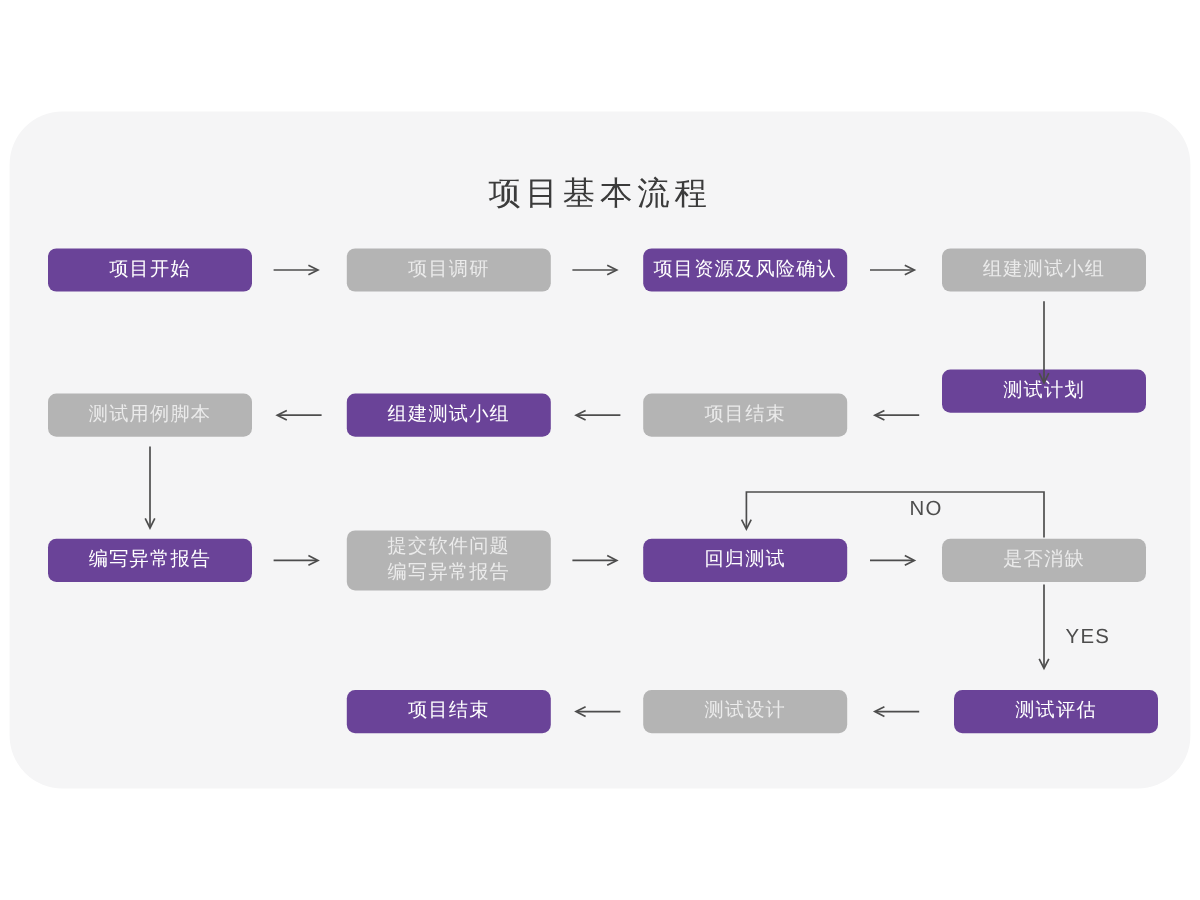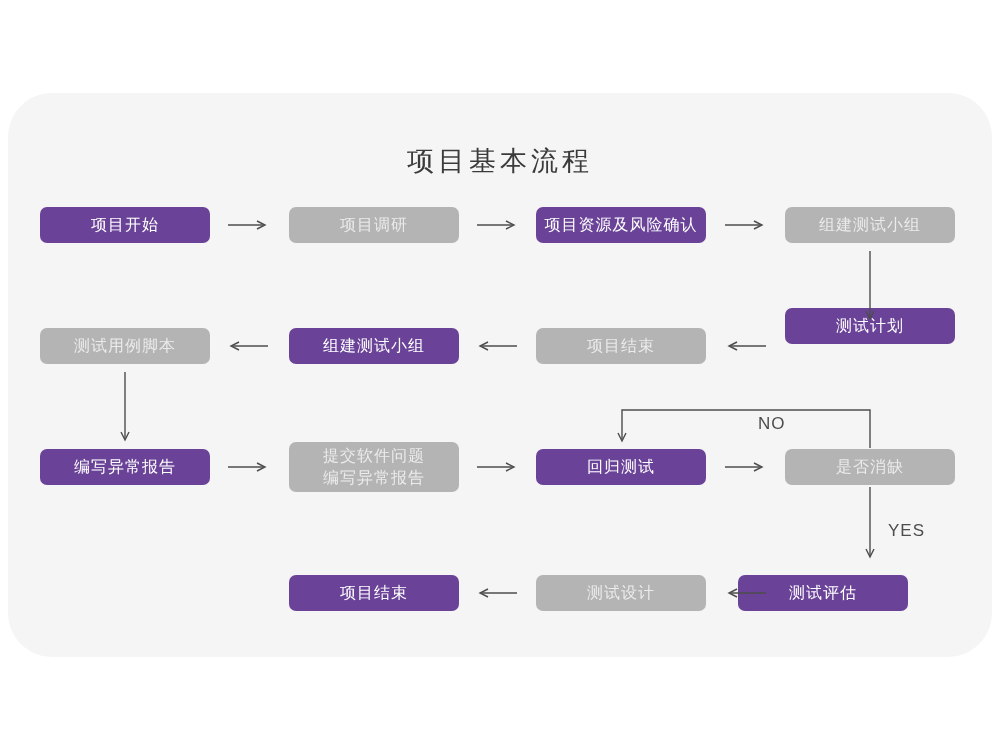--- a/index.html
+++ b/index.html
@@ -49,21 +49,21 @@
 <div class="node purple" style="left:785px;top:308px"><span>测试计划</span></div>
 
 <div class="node purple" style="left:40px;top:449px"><span>编写异常报告</span></div>
 <div class="node gray tall" style="left:289px;top:442px"><span>提交软件问题
 编写异常报告</span></div>
 <div class="node purple" style="left:536px;top:449px"><span>回归测试</span></div>
 <div class="node gray" style="left:785px;top:449px"><span>是否消缺</span></div>
 
 <div class="node purple" style="left:289px;top:575px"><span>项目结束</span></div>
 <div class="node gray" style="left:536px;top:575px"><span>测试设计</span></div>
-<div class="node purple" style="left:738px;top:575px"><span>测试评估</span></div>
+<div class="node purple" style="left:795px;top:575px"><span>测试评估</span></div>
 
 <div class="branch-label" style="left:730px;top:414px">NO</div>
 <div class="branch-label" style="left:860px;top:521px">YES</div>
 
 <svg class="arrow-layer" viewBox="0 0 1000 750" xmlns="http://www.w3.org/2000/svg">
   <defs>
     <marker id="ah" markerWidth="12" markerHeight="12" refX="8" refY="5" orient="auto" markerUnits="userSpaceOnUse">
       <path d="M1,1 L9,5 L1,9" fill="none" stroke="#4d4d4d" stroke-width="1.4"></path>
     </marker>
   </defs>

